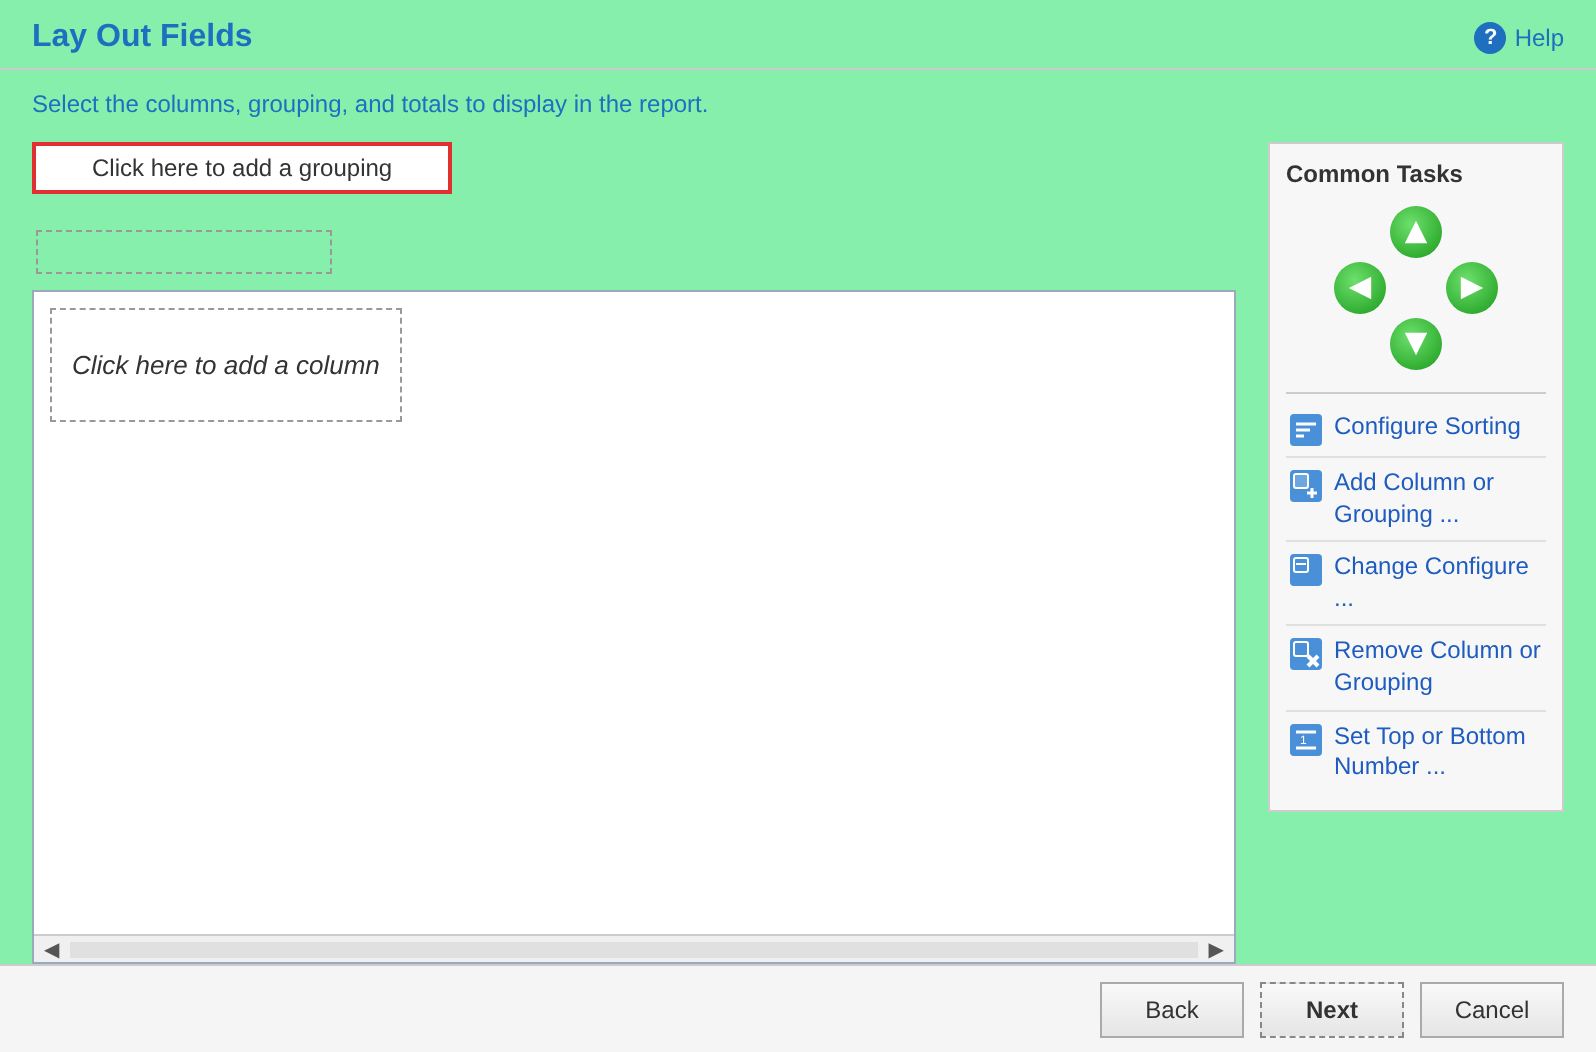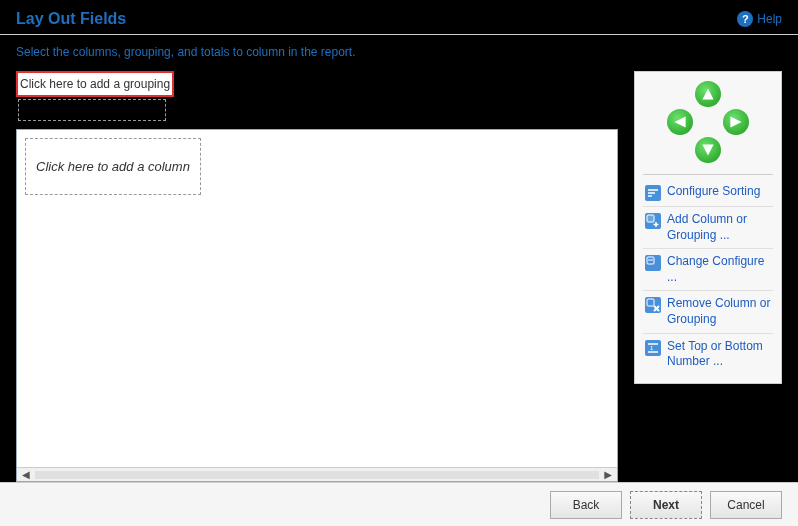--- a/index.html
+++ b/index.html
@@ -10,21 +10,21 @@
       width: 798px;
       height: 526px;
       overflow: hidden;
       color: #000;
     }
     .page {
       width: 798px;
       height: 526px;
       display: flex;
       flex-direction: column;
-      background: #000000;
+      background: #86efac;
     }
     .header {
       padding: 10px 16px 6px 16px;
       border-bottom: 1px solid #ccc;
       display: flex;
       justify-content: space-between;
       align-items: center;
     }
     .header-title {
       color: #1e6fbf;
@@ -71,26 +71,26 @@
       display: flex;
       flex-direction: column;
       gap: 0;
     }
     .grouping-area {
       padding: 4px 0 0 0;
     }
     .grouping-box {
       border: 2px solid #e03030;
       display: inline-block;
-      padding: 4px 2px;
+      padding: 4px 28px;
       font-size: 12px;
       color: #333;
       background: #fff;
       cursor: pointer;
-      margin-bottom: 0;
+      margin-bottom: 16px;
     }
     .grouping-placeholder {
       width: 148px;
       height: 22px;
       border: 1px dashed #999;
       margin-top: 2px;
       margin-left: 2px;
       background: transparent;
     }
     .column-area {
@@ -238,21 +238,21 @@
 
   <div class="header">
     <span class="header-title">Lay Out Fields</span>
     <div class="help-link">
       <div class="help-icon">?</div>
       <span>Help</span>
     </div>
   </div>
 
   <div class="subtitle">
-    <span>Select the columns, grouping, and totals to </span><span style="color:#1e6fbf;">column</span><span> in the report.</span>
+    <span>Select the columns, grouping, and totals to </span><span style="color:#1e6fbf;">display</span><span> in the report.</span>
   </div>
 
   <div class="content">
 
     <div class="main-area">
 
       <div class="grouping-area">
         <div class="grouping-box">Click here to add a grouping</div>
         <div class="grouping-placeholder"></div>
       </div>
@@ -265,20 +265,21 @@
           <span class="scroll-arrow">◀</span>
           <div class="scroll-track"></div>
           <span class="scroll-arrow">▶</span>
         </div>
       </div>
 
     </div>
 
     <div class="sidebar">
       <div class="common-tasks-box">
+        <div class="common-tasks-title">Common Tasks</div>
 
         <div class="arrow-grid">
 
           <div class="arrow-empty"></div>
           <button class="arrow-btn" title="Move Up">
             <svg viewBox="0 0 10 10">
                 <polygon points="5,1 9,9 1,9"></polygon>
               </svg>
           </button>
           <div class="arrow-empty"></div>

